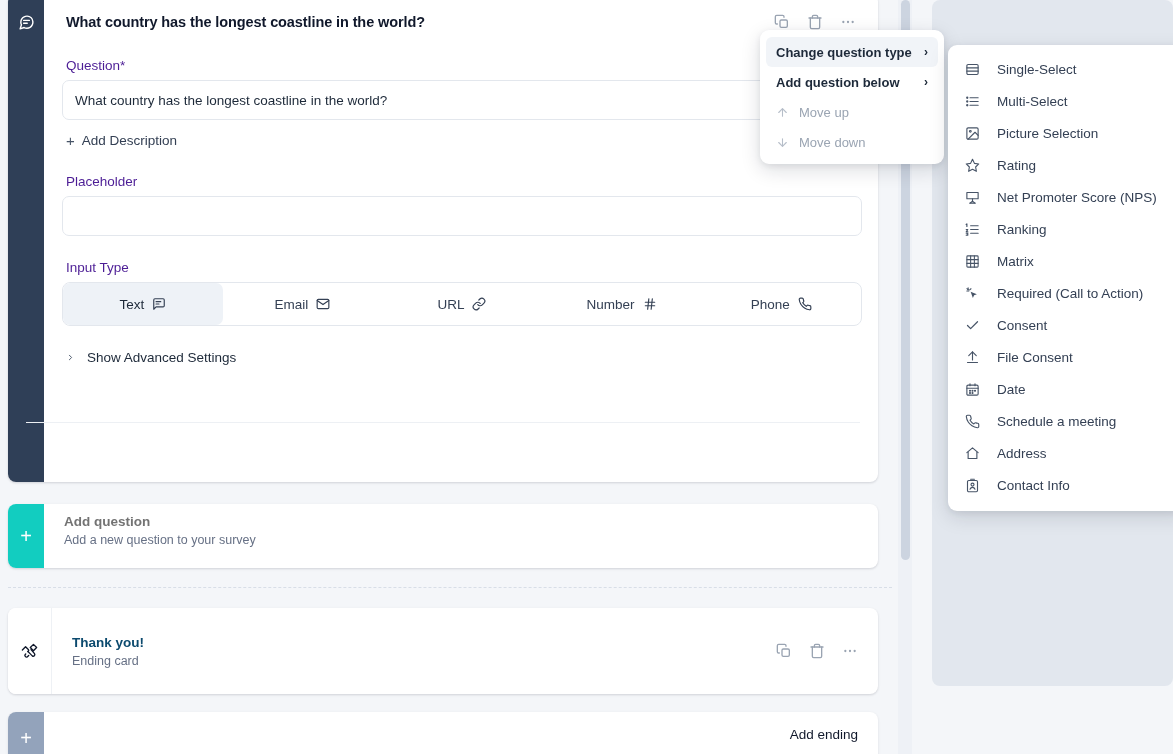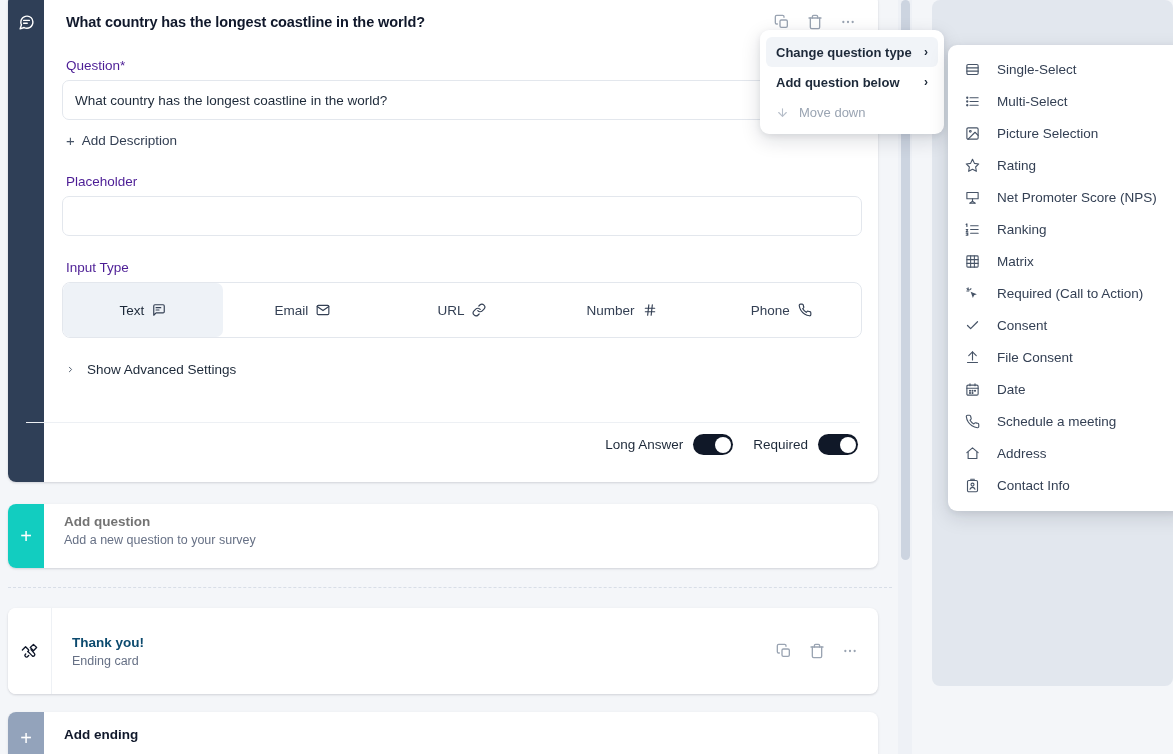--- a/index.html
+++ b/index.html
@@ -57,21 +57,21 @@
     display: inline-flex; align-items: center; gap: 7px;
     margin: 13px 0 0 4px; font-size: 13.5px; color: #344054; cursor: pointer;
   }
   .add-desc .plus { font-size: 15px; color: #475467; line-height: 1; }
 
   .label-placeholder { margin-top: 24px; }
   .label-inputtype { margin-top: 24px; }
 
   
   .seg {
-    width: 800px; height: 56px;
+    width: 800px; height: 44px;
     border: 1px solid #e3e7ed; border-radius: 8px;
     display: flex; align-items: stretch; overflow: hidden; background: #fff;
     margin-left: 0;
   }
   .seg-item {
     flex: 1; display: flex; align-items: center; justify-content: center;
     gap: 8px; font-size: 13.5px; color: #344054; cursor: pointer;
     border-radius: 7px;
   }
   .seg-item.active { background: #eef2f7; color: #1d2939; }
@@ -150,21 +150,21 @@
     box-shadow: 0 1px 3px rgba(16,24,40,.10);
     overflow: hidden; cursor: pointer;
   }
   .addend-accent {
     position: absolute; left: 0; top: 0; width: 36px; height: 100%;
     background: #93a3bb; color: #fff;
     display: flex; align-items: center; justify-content: center;
     font-size: 20px; font-weight: 300; line-height: 1;
   }
   .addend-body { position: absolute; left: 36px; top: 0; right: 0; bottom: 0; padding: 15px 20px; }
-  .addend-title { font-size: 13.5px; font-weight: 700; color: #10182b; }
+  .addend-title { font-size: 13.5px; font-weight: 400; color: #10182b; text-align: right; }
 
   
   .scroll-track {
     position: absolute; left: 898px; top: 0; width: 14px; height: 754px;
     background: #eef1f6;
   }
   .scroll-thumb {
     position: absolute; left: 901px; top: 0px; width: 9px; height: 560px;
     background: #ccd4e0; border-radius: 5px;
   }
@@ -330,34 +330,20 @@
             <svg width="9" height="13" viewBox="0 0 24 24" fill="none" stroke="currentColor" stroke-width="2.5" stroke-linecap="round" stroke-linejoin="round">
                 <polyline points="9 18 15 12 9 6"></polyline>
               </svg>
           </span>
           <span>Show Advanced Settings</span>
         </div>
       </div>
 
       <div class="qcard-divider"></div>
 
-      <div class="qcard-footer">
-        <div class="tg-group">
-          <span class="tg-label">Long Answer</span>
-          <div class="toggle">
-              <span class="knob"></span>
-            </div>
-        </div>
-        <div class="tg-group">
-          <span class="tg-label">Required</span>
-          <div class="toggle">
-              <span class="knob"></span>
-            </div>
-        </div>
-      </div>
     </div>
 
     <div class="addq">
       <div class="addq-accent">
         <span>+</span>
       </div>
       <div class="addq-body">
         <div class="addq-title">Add question</div>
         <div class="addq-sub">Add a new question to your survey</div>
       </div>
@@ -424,20 +410,29 @@
       <span class="ctx-label">Change question type</span>
       <span class="ctx-chev">›</span>
     </div>
     <div class="ctx-item">
       <span class="ctx-label">Add question below</span>
       <span class="ctx-chev">›</span>
     </div>
     <div class="ctx-item disabled">
       <span class="arrow-ic">
         <svg width="13" height="13" viewBox="0 0 24 24" fill="none" stroke="currentColor" stroke-width="2" stroke-linecap="round" stroke-linejoin="round">
+          <line x1="12" y1="19" x2="12" y2="5"></line>
+            <polyline points="5 12 12 5 19 12"></polyline>
+        </svg>
+      </span>
+      <span class="ctx-label">Move up</span>
+    </div>
+    <div class="ctx-item disabled">
+      <span class="arrow-ic">
+        <svg width="13" height="13" viewBox="0 0 24 24" fill="none" stroke="currentColor" stroke-width="2" stroke-linecap="round" stroke-linejoin="round">
           <line x1="12" y1="5" x2="12" y2="19"></line>
             <polyline points="19 12 12 19 5 12"></polyline>
         </svg>
       </span>
       <span class="ctx-label">Move down</span>
     </div>
   </div>
 
   <div class="submenu">
 

